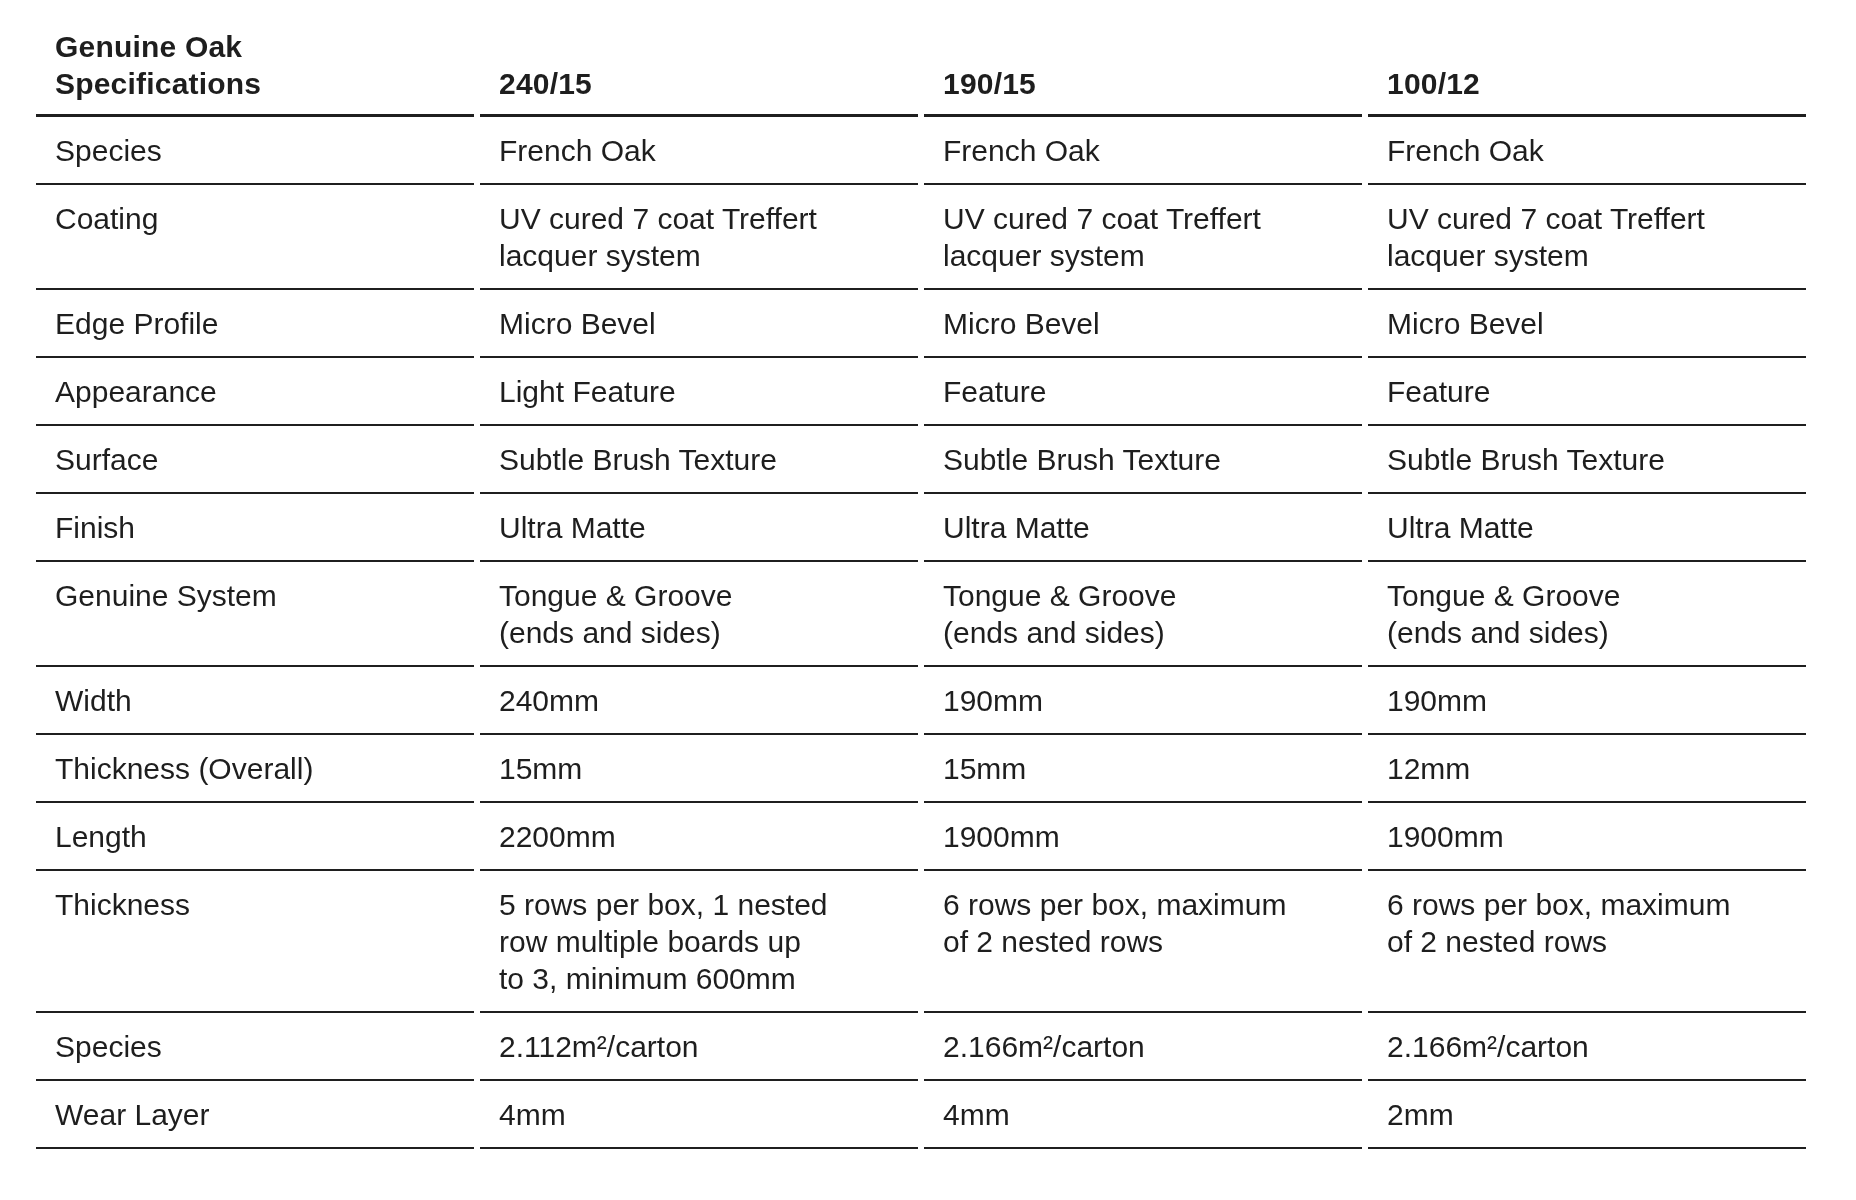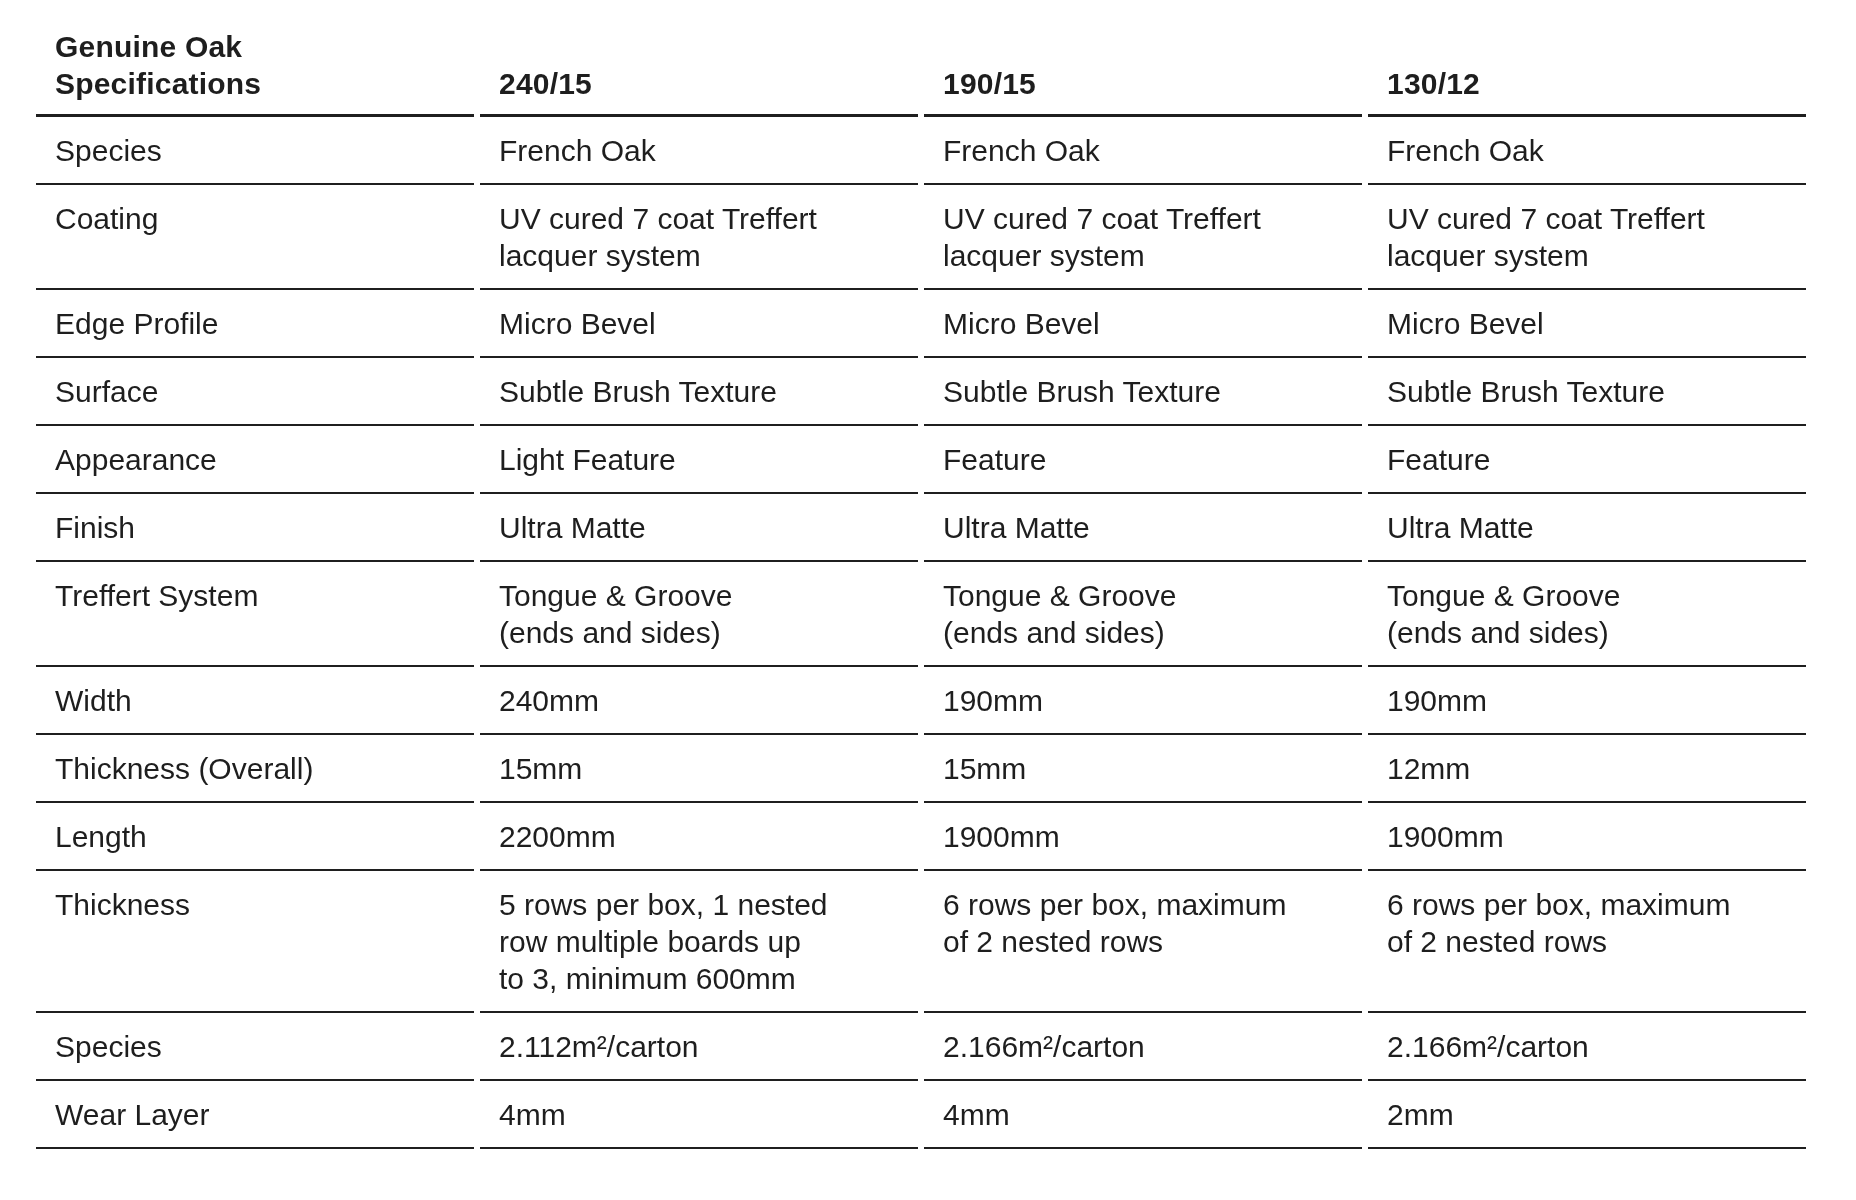--- a/index.html
+++ b/index.html
@@ -59,21 +59,21 @@
       <col>
       <col>
       <col>
   </colgroup>
   <thead>
     <tr>
       <th>Genuine Oak
 Specifications</th>
       <th>240/15</th>
       <th>190/15</th>
-      <th>130/12</th>
+      <th>100/12</th>
     </tr>
   </thead>
   <tbody>
     <tr>
       <th scope="row">Species</th>
       <td>French Oak</td>
       <td>French Oak</td>
       <td>French Oak</td>
     </tr>
     <tr>
@@ -85,39 +85,39 @@
       <td>UV cured 7 coat Treffert
 lacquer system</td>
     </tr>
     <tr>
       <th scope="row">Edge Profile</th>
       <td>Micro Bevel</td>
       <td>Micro Bevel</td>
       <td>Micro Bevel</td>
     </tr>
     <tr>
+      <th scope="row">Appearance</th>
+      <td>Light Feature</td>
+      <td>Feature</td>
+      <td>Feature</td>
+    </tr>
+    <tr>
       <th scope="row">Surface</th>
       <td>Subtle Brush Texture</td>
       <td>Subtle Brush Texture</td>
       <td>Subtle Brush Texture</td>
-    </tr>
-    <tr>
-      <th scope="row">Appearance</th>
-      <td>Light Feature</td>
-      <td>Feature</td>
-      <td>Feature</td>
     </tr>
     <tr>
       <th scope="row">Finish</th>
       <td>Ultra Matte</td>
       <td>Ultra Matte</td>
       <td>Ultra Matte</td>
     </tr>
     <tr>
-      <th scope="row">Treffert System</th>
+      <th scope="row">Genuine System</th>
       <td>Tongue &amp; Groove
 (ends and sides)</td>
       <td>Tongue &amp; Groove
 (ends and sides)</td>
       <td>Tongue &amp; Groove
 (ends and sides)</td>
     </tr>
     <tr>
       <th scope="row">Width</th>
       <td>240mm</td>

